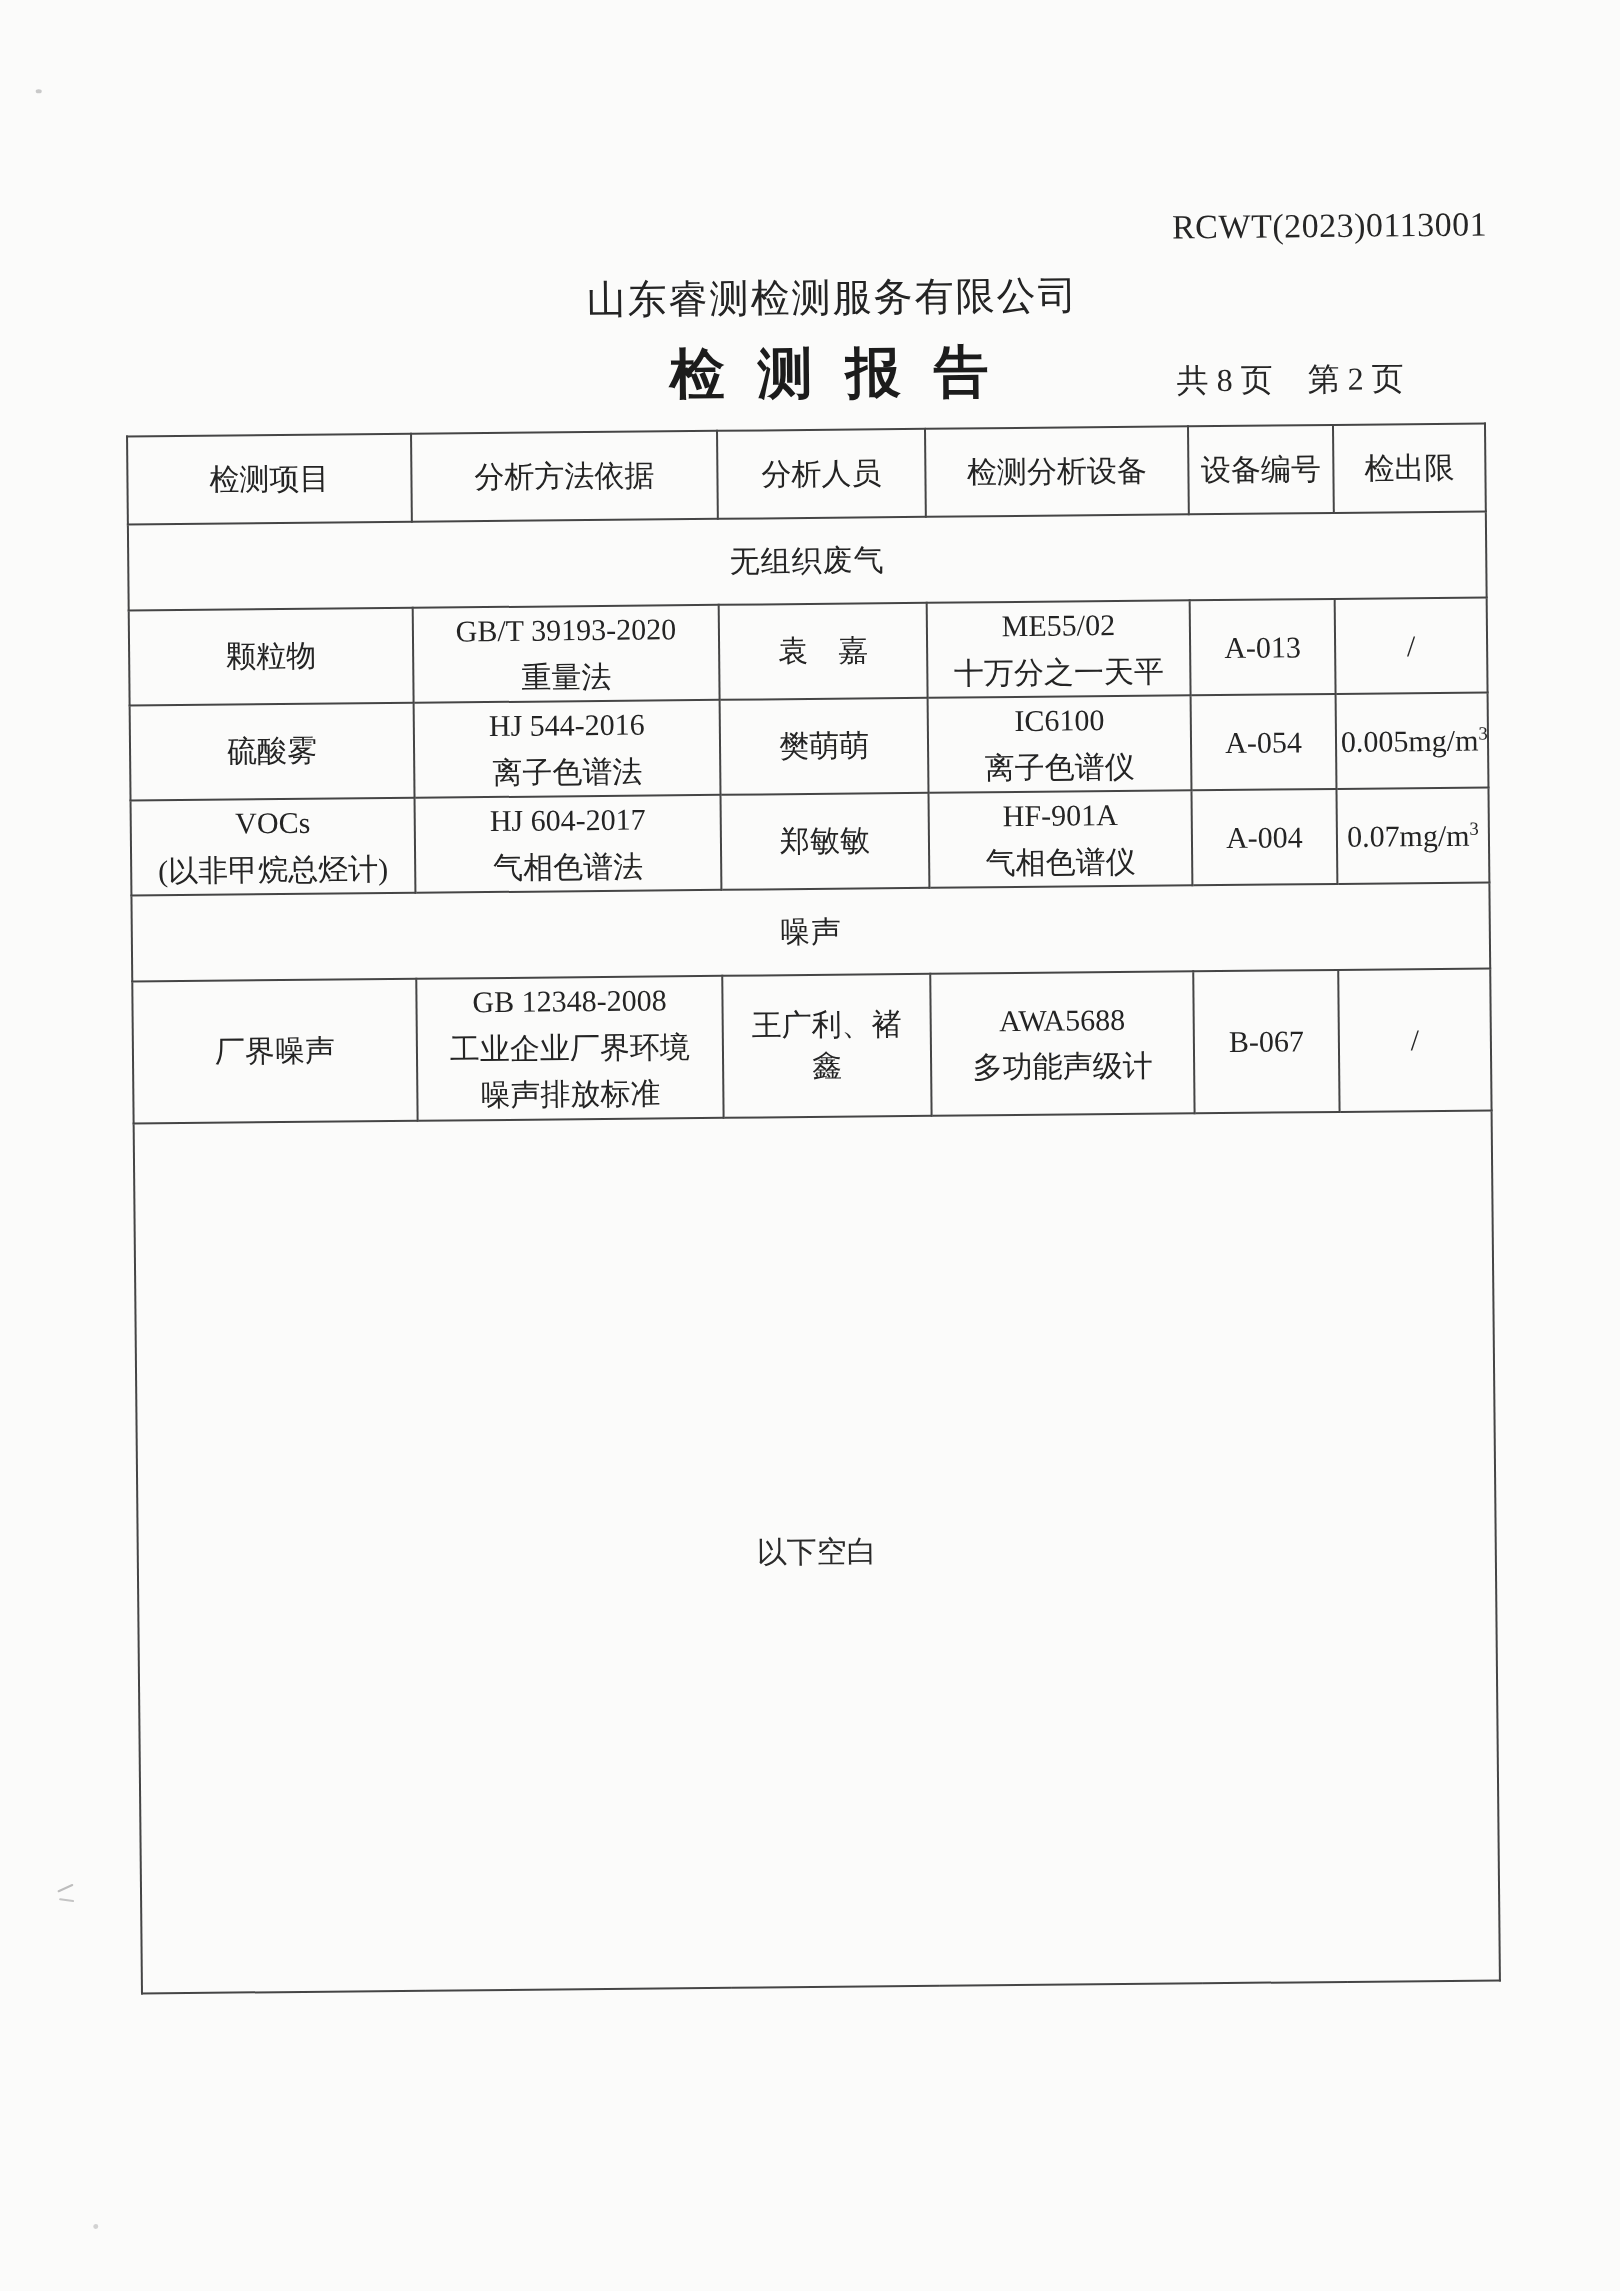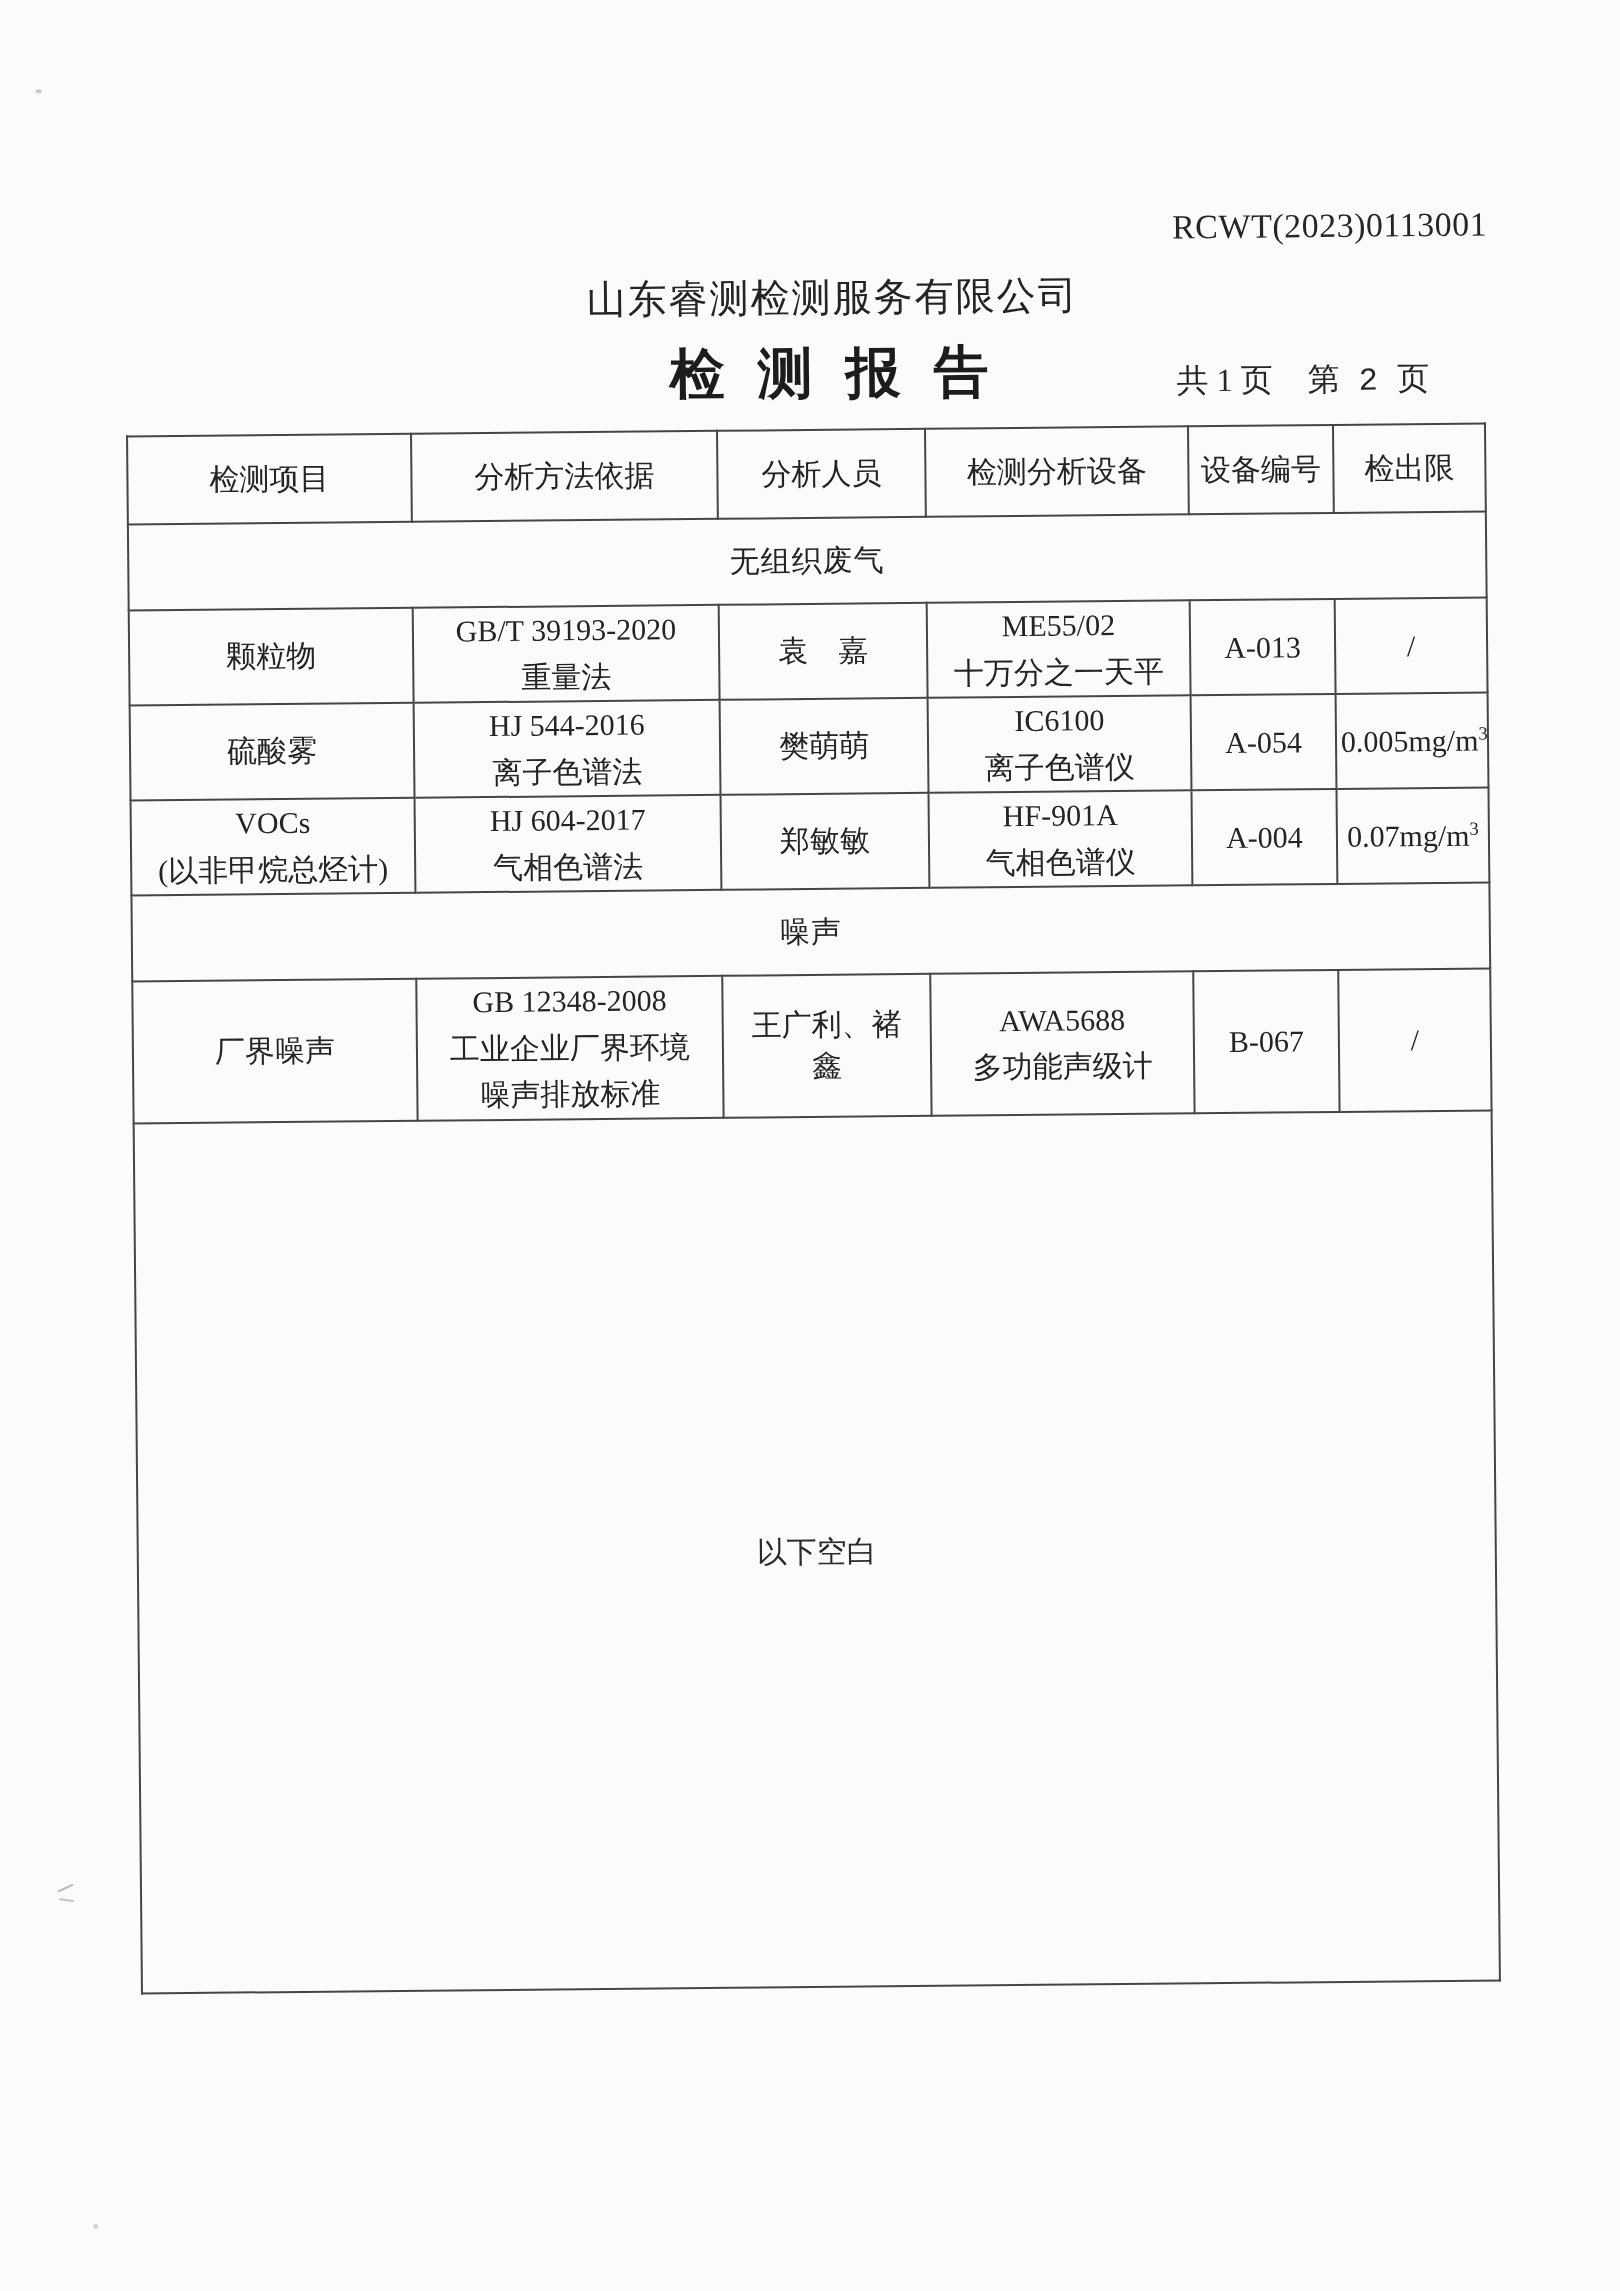--- a/index.html
+++ b/index.html
@@ -28,21 +28,21 @@
   }
   .title{
     position:absolute;left:676px;top:337px;
     font-size:55px;font-weight:bold;letter-spacing:33px;color:#1c1c1c;
     white-space:nowrap;
   }
   .pagination{
     position:absolute;left:1183px;top:363px;
     font-size:32px;color:#262626;white-space:nowrap;
   }
-  .pagination .pg2{margin-left:35px;font-family:Liberation Mono, monospace;}
+  .pagination .pg2{margin-left:35px;}
   table.report{
     position:absolute;left:132px;top:429px;
     width:1358px;
     border-collapse:collapse;table-layout:fixed;
     font-size:30px;color:#242424;
   }
   table.report td{
     border:2px solid #454545;
     text-align:center;vertical-align:middle;
     padding:0 3.9px;
@@ -68,21 +68,21 @@
 </style>
 </head>
 <body>
 
 <div class="scan-rotate">
 
   <div class="report-no">RCWT(2023)0113001</div>
   <div class="company">山东睿测检测服务有限公司</div>
   <div class="title">检测报告</div>
   <div class="pagination">
-    <span class="pg1">共 1 页</span><span class="pg2">第 2 页</span>
+    <span class="pg1">共 8 页</span><span class="pg2">第 2 页</span>
   </div>
 
   <table class="report">
     <colgroup>
       <col style="width:284px">
         <col style="width:306px">
         <col style="width:208px">
       <col style="width:263px">
         <col style="width:145px">
         <col style="width:152px">

